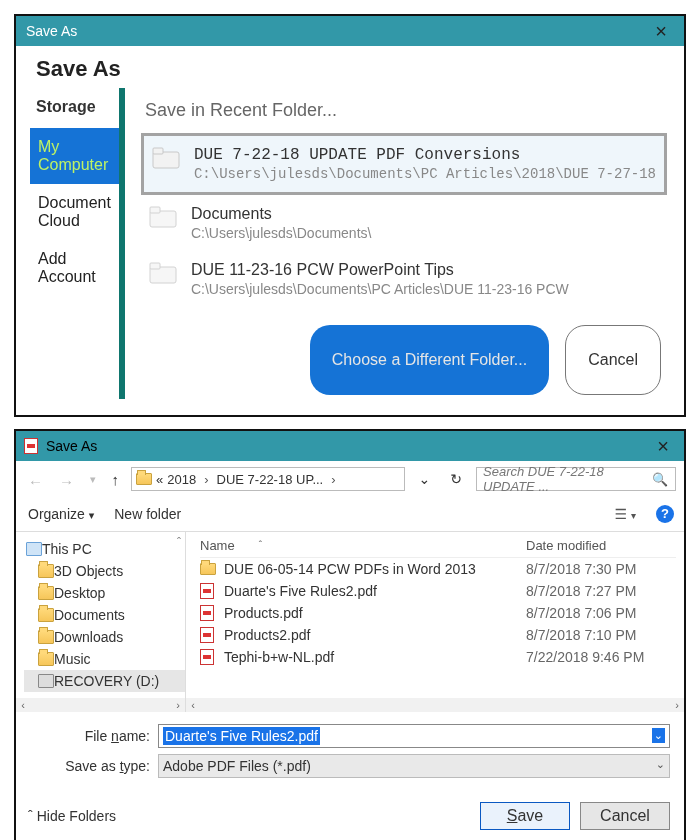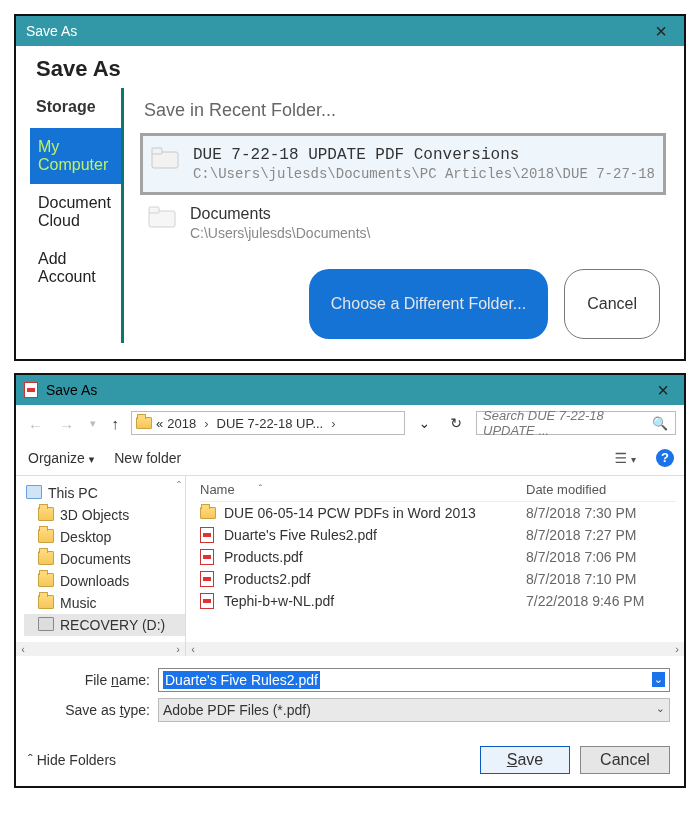--- a/index.html
+++ b/index.html
@@ -38,21 +38,21 @@
   .d1-body { background: #fff; padding: 0 14px 16px 14px; }
   .d1-heading {
     font-size: 22px;
     font-weight: bold;
     color: #222;
     padding: 10px 0 6px 6px;
   }
   .d1-main { display: flex; }
   .d1-sidebar {
     width: 164px;
-    border-right: 3px solid #0f766e;
+    border-right: 6px solid #0f766e;
     padding-top: 2px;
   }
   .d1-side-head {
     font-weight: bold;
     font-size: 16px;
     color: #333;
     padding: 8px 6px 12px 6px;
   }
   .d1-side-item {
     padding: 10px 8px;
@@ -182,21 +182,21 @@
   }
   .d2-split { display: flex; background: #fff; }
   .d2-tree {
     width: 170px;
     border-right: 1px solid #ddd;
     padding: 6px 0 6px 8px;
     font-size: 14px;
     position: relative;
     height: 180px;
   }
-  .tree-item { display: flex; gap: 6px; padding: 3px 2px; }
+  .tree-item { display: flex; align-items: center; padding: 3px 2px; }
   .tree-item .ico { width: 16px; height: 14px; }
   .tree-item.sub { padding-left: 14px; }
   .tree-item.sel { background: #e6e6e6; }
   .tree-chev {
     position: absolute;
     right: 4px;
     top: 4px;
     color: #888;
     font-size: 12px;
   }
@@ -309,20 +309,32 @@
                 <rect x="1" y="6" width="26" height="16" rx="2" fill="#f6f6f6" stroke="#d2d2d2"></rect>
                 <rect x="1" y="2" width="10" height="6" rx="1" fill="#f6f6f6" stroke="#d2d2d2"></rect>
               </svg>
           </span>
           <div class="folder-text">
             <div class="folder-name">Documents</div>
             <div class="folder-path">C:\Users\julesds\Documents\</div>
           </div>
         </div>
 
+        <div class="folder-row">
+          <span class="folder-icon">
+            <svg width="28" height="24">
+                <rect x="1" y="6" width="26" height="16" rx="2" fill="#f6f6f6" stroke="#d2d2d2"></rect>
+                <rect x="1" y="2" width="10" height="6" rx="1" fill="#f6f6f6" stroke="#d2d2d2"></rect>
+              </svg>
+          </span>
+          <div class="folder-text">
+            <div class="folder-name">DUE 11-23-16 PCW PowerPoint Tips</div>
+            <div class="folder-path">C:\Users\julesds\Documents\PC Articles\DUE 11-23-16 PCW</div>
+          </div>
+        </div>
 
         <div class="d1-buttons">
           <button class="btn-primary">Choose a Different Folder...</button>
           <button class="btn-secondary">Cancel</button>
         </div>
       </div>
     </div>
   </div>
 </div>
 

